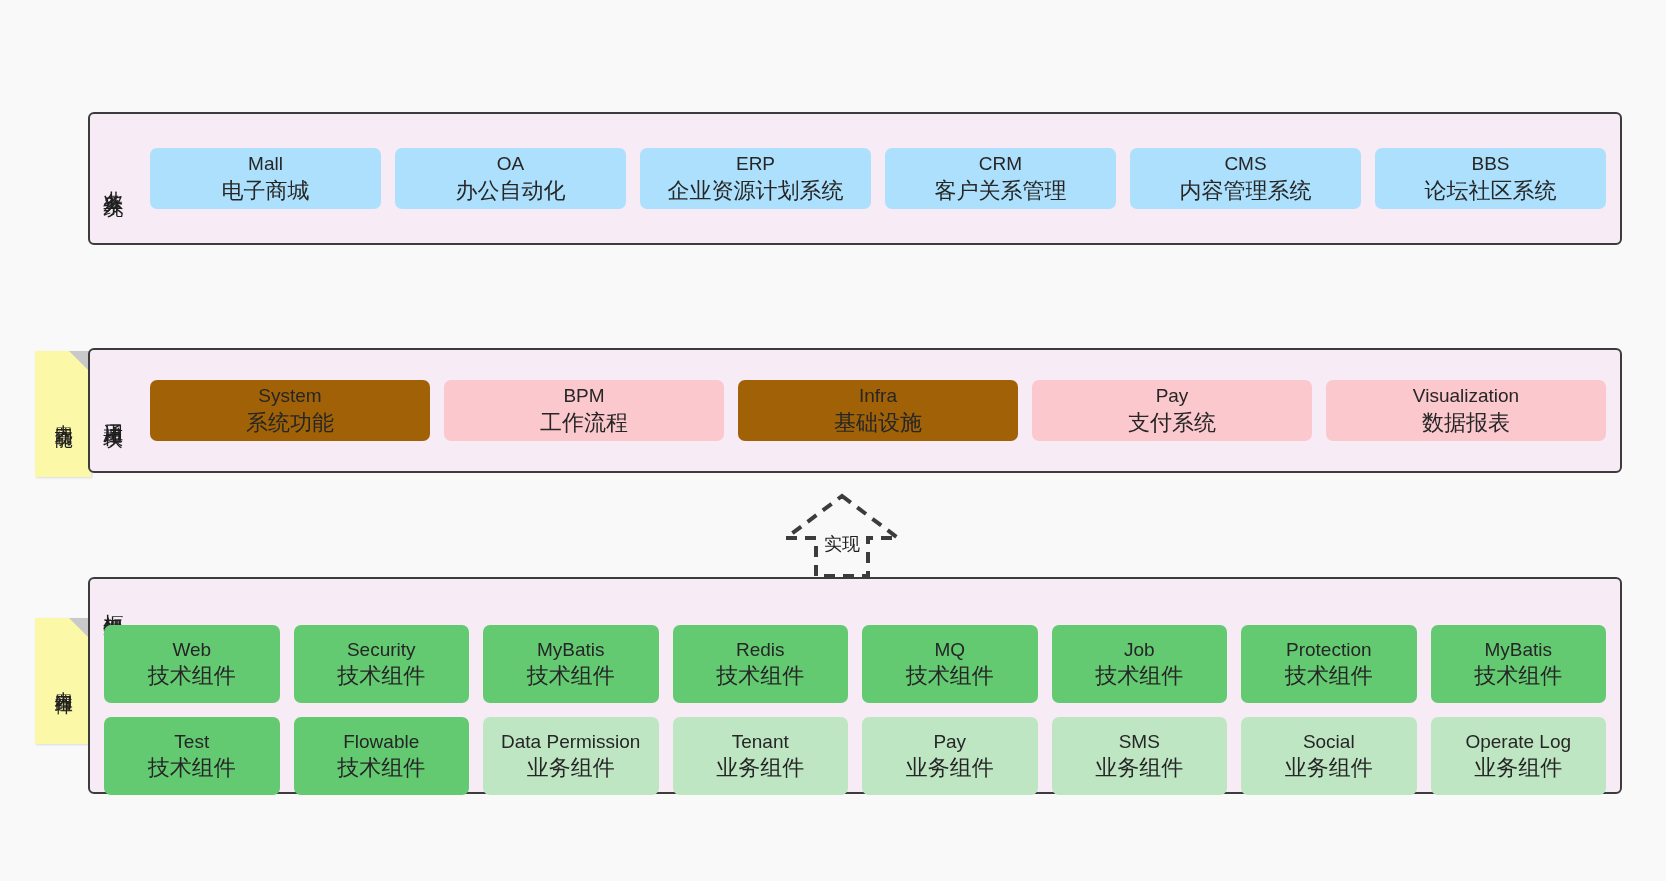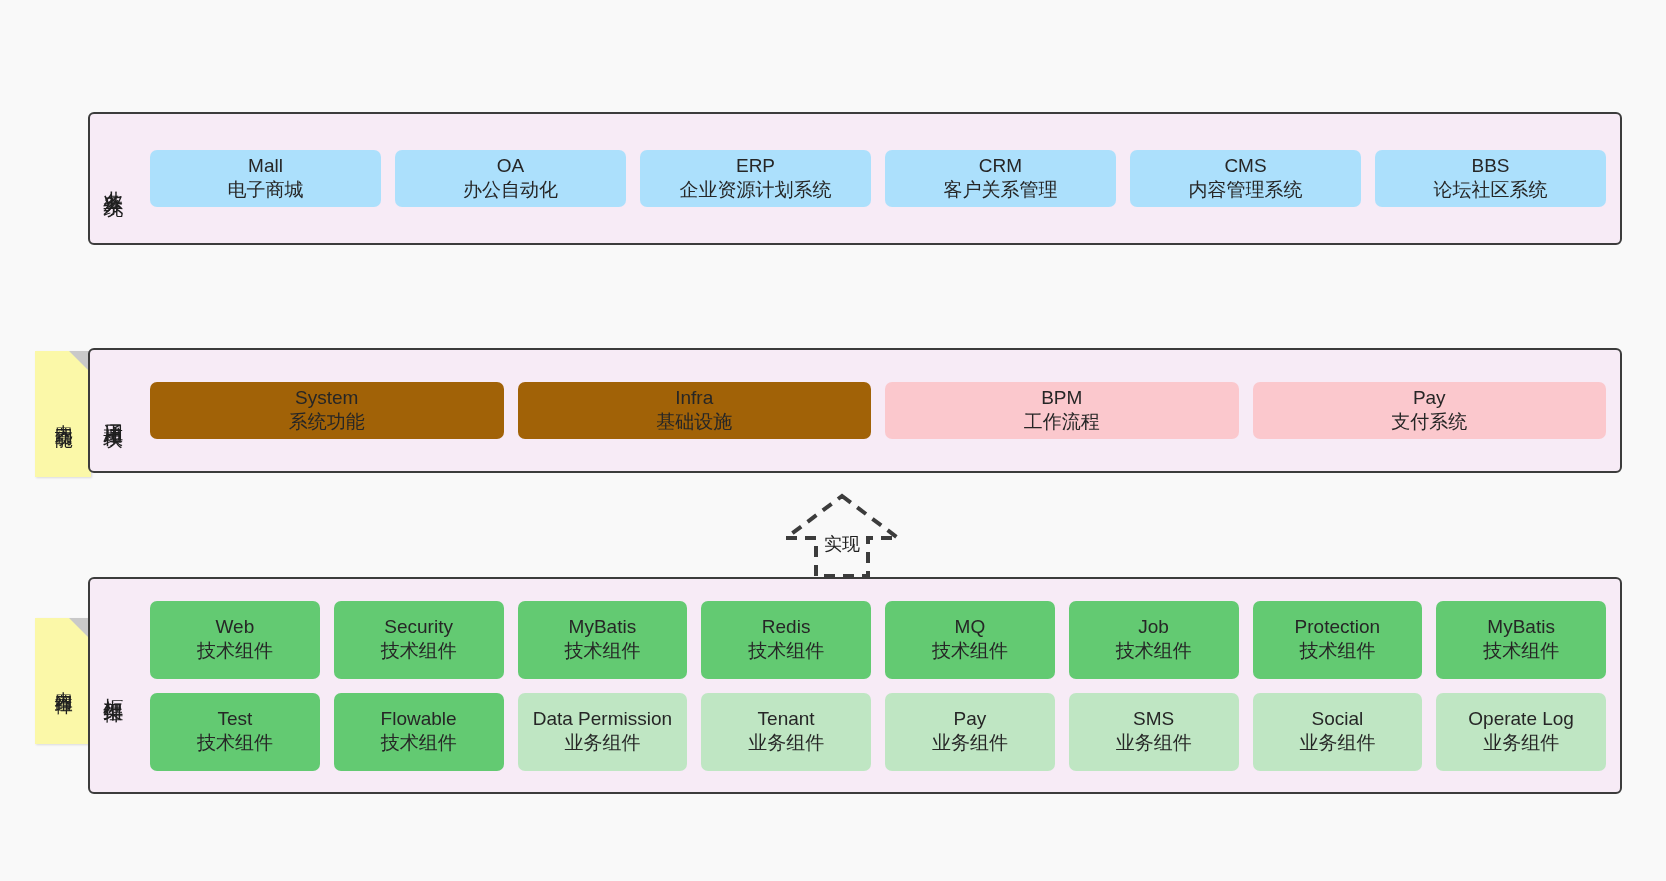--- a/index.html
+++ b/index.html
@@ -64,21 +64,21 @@
     align-items: center;
     justify-content: center;
     text-align: center;
     color: #262626;
     font-size: 19px;
     line-height: 1.28;
     padding: 4px 6px;
     min-width: 0;
   }
   .card .en { font-size: 19px; }
-  .card .cn { font-size: 19px; font-family: Liberation Mono, monospace; }
+  .card .cn { font-size: 22px; }
 
   .c-blue      { background: #ace0fc; }
   .c-red       { background: #a16207; }
   .c-pink      { background: #fbc8cd; }
   .c-green     { background: #63ca72; }
   .c-lightgreen{ background: #bfe6c3; }
 
   
   .note {
     position: absolute;
@@ -169,49 +169,53 @@
   </div>
 
   <div class="layer" id="layer-1" style="left:88px; top:348px; width:1534px; height:125px;">
     <div class="layer-title">通用模块</div>
     <div class="layer-body">
       <div class="row">
         <div class="card c-red">
           <span class="en">System</span>
           <span class="cn">系统功能</span>
         </div>
+        <div class="card c-pink">
+          <span class="en">BPM</span>
+          <span class="cn">工作流程</span>
+        </div>
         <div class="card c-red">
           <span class="en">Infra</span>
           <span class="cn">基础设施</span>
         </div>
         <div class="card c-pink">
-          <span class="en">BPM</span>
-          <span class="cn">工作流程</span>
-        </div>
-        <div class="card c-pink">
           <span class="en">Pay</span>
           <span class="cn">支付系统</span>
+        </div>
+        <div class="card c-pink">
+          <span class="en">Visualization</span>
+          <span class="cn">数据报表</span>
         </div>
       </div>
     </div>
   </div>
 
   <div class="arrow" style="left:772px; top:492px; width:140px; height:86px;">
     <svg width="140" height="86" viewBox="0 0 140 86">
       <path d="M70 4 L126 46 L96 46 L96 84 L44 84 L44 46 L14 46 Z" fill="#f9f9f9" stroke="#3c3c3c" stroke-width="4" stroke-dasharray="11,8" stroke-linejoin="miter"></path>
     </svg>
     <span class="alabel">实现</span>
   </div>
 
   <div class="note" style="left:35px; top:618px; width:56px; height:126px;">
     <span class="fold"></span>
     <span>内置组件</span>
   </div>
 
-  <div class="layer" id="layer-2" style="left:88px; top:577px; width:1534px; height:217px;">
+  <div class="layer" id="layer-2" style="left:88px; top:577px; width:1534px; height:217px;flex-direction:column;">
     <div class="layer-title">框架组件</div>
     <div class="layer-body">
 
       <div class="row" style="height:78px;">
         <div class="card c-green">
           <span class="en">Web</span>
           <span class="cn">技术组件</span>
         </div>
         <div class="card c-green">
           <span class="en">Security</span>

